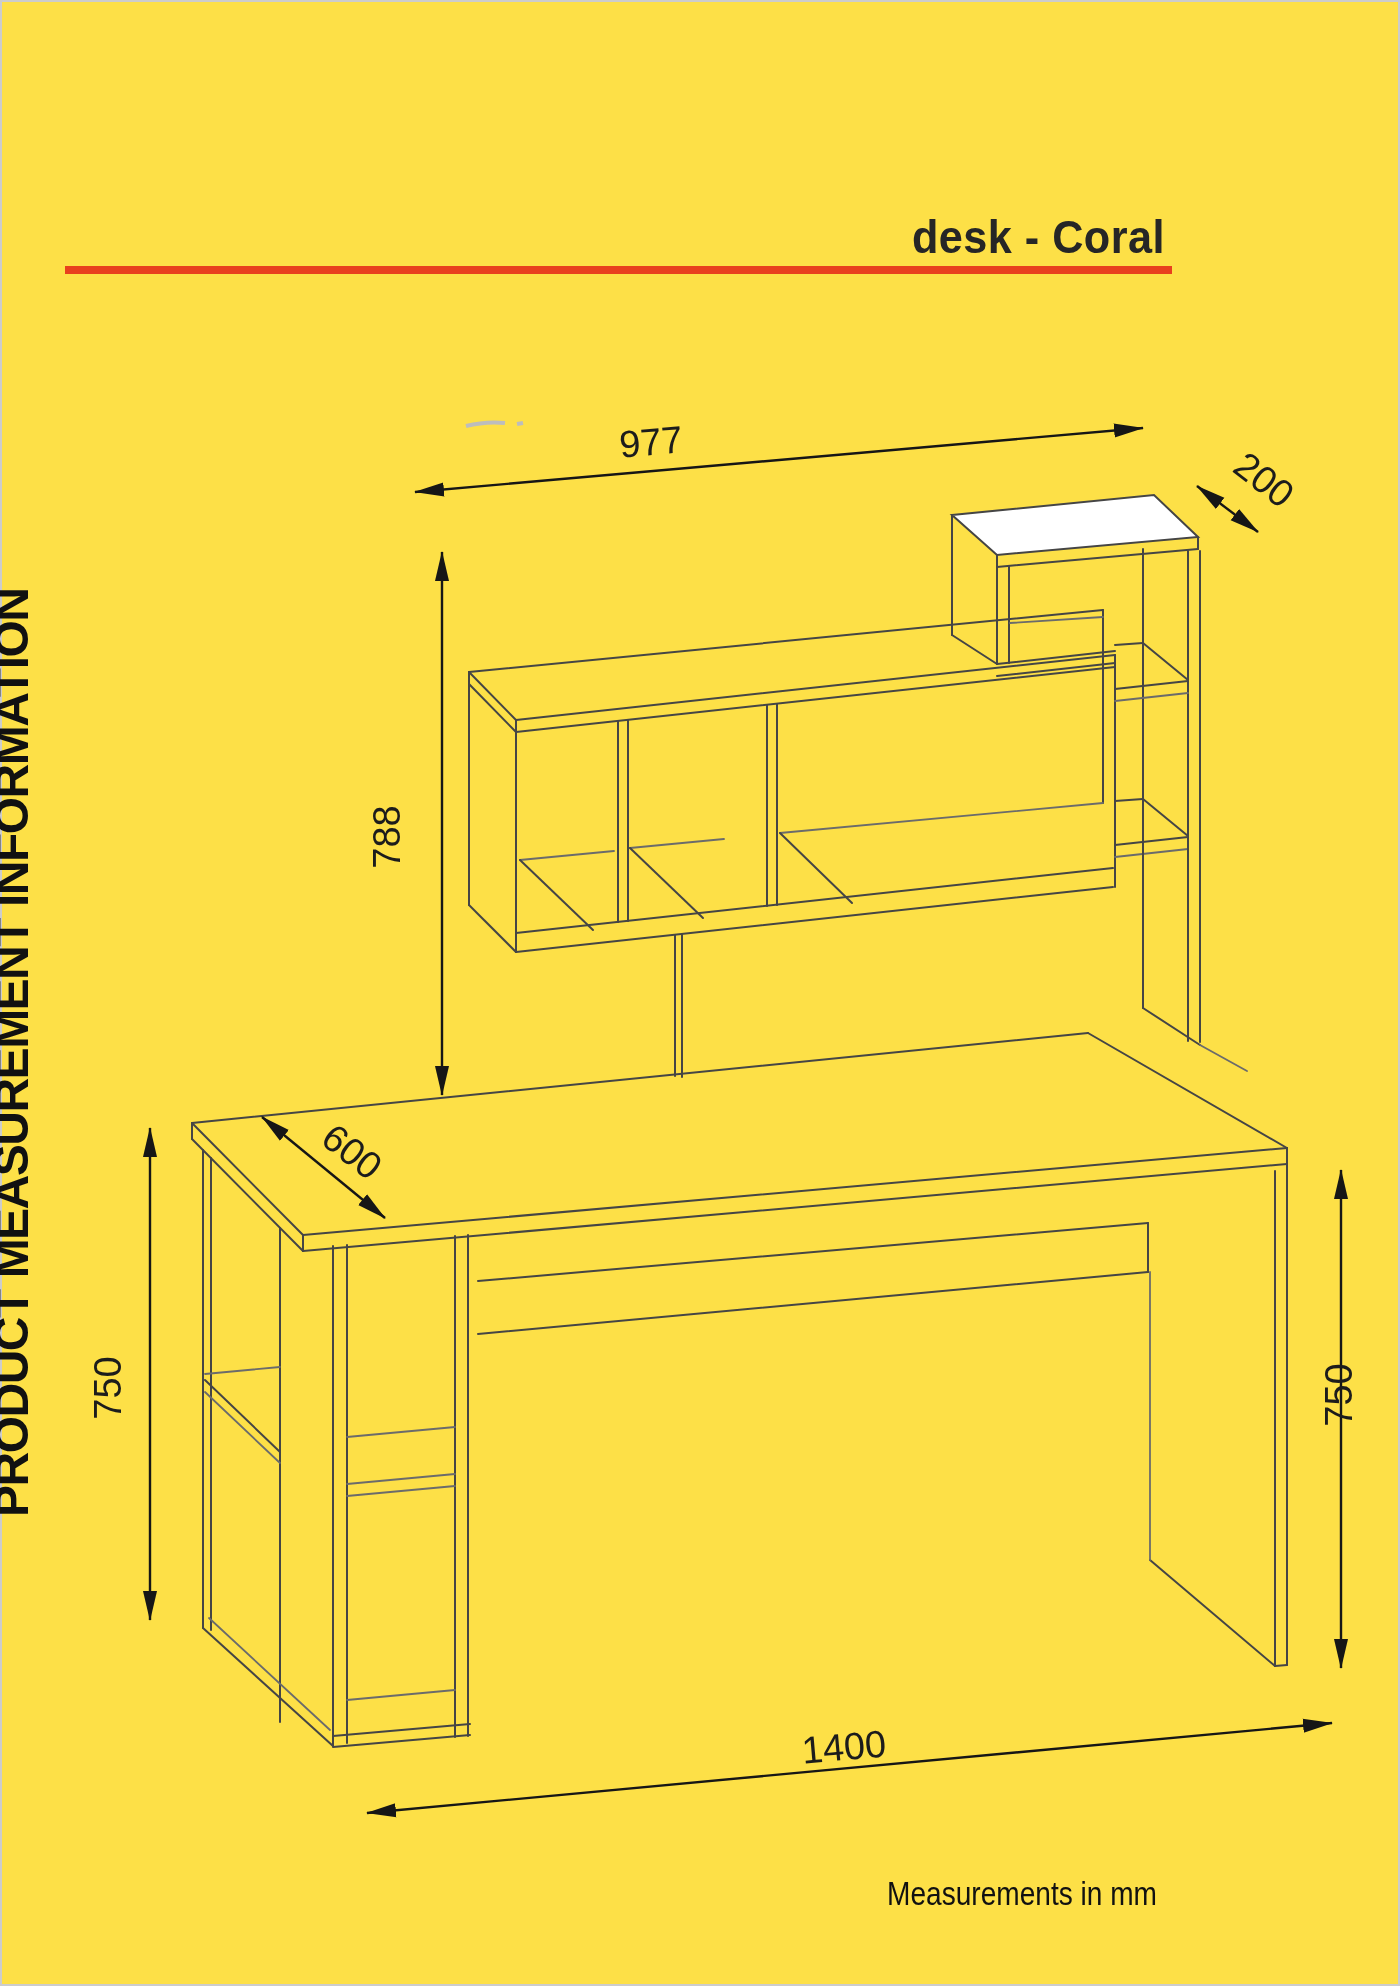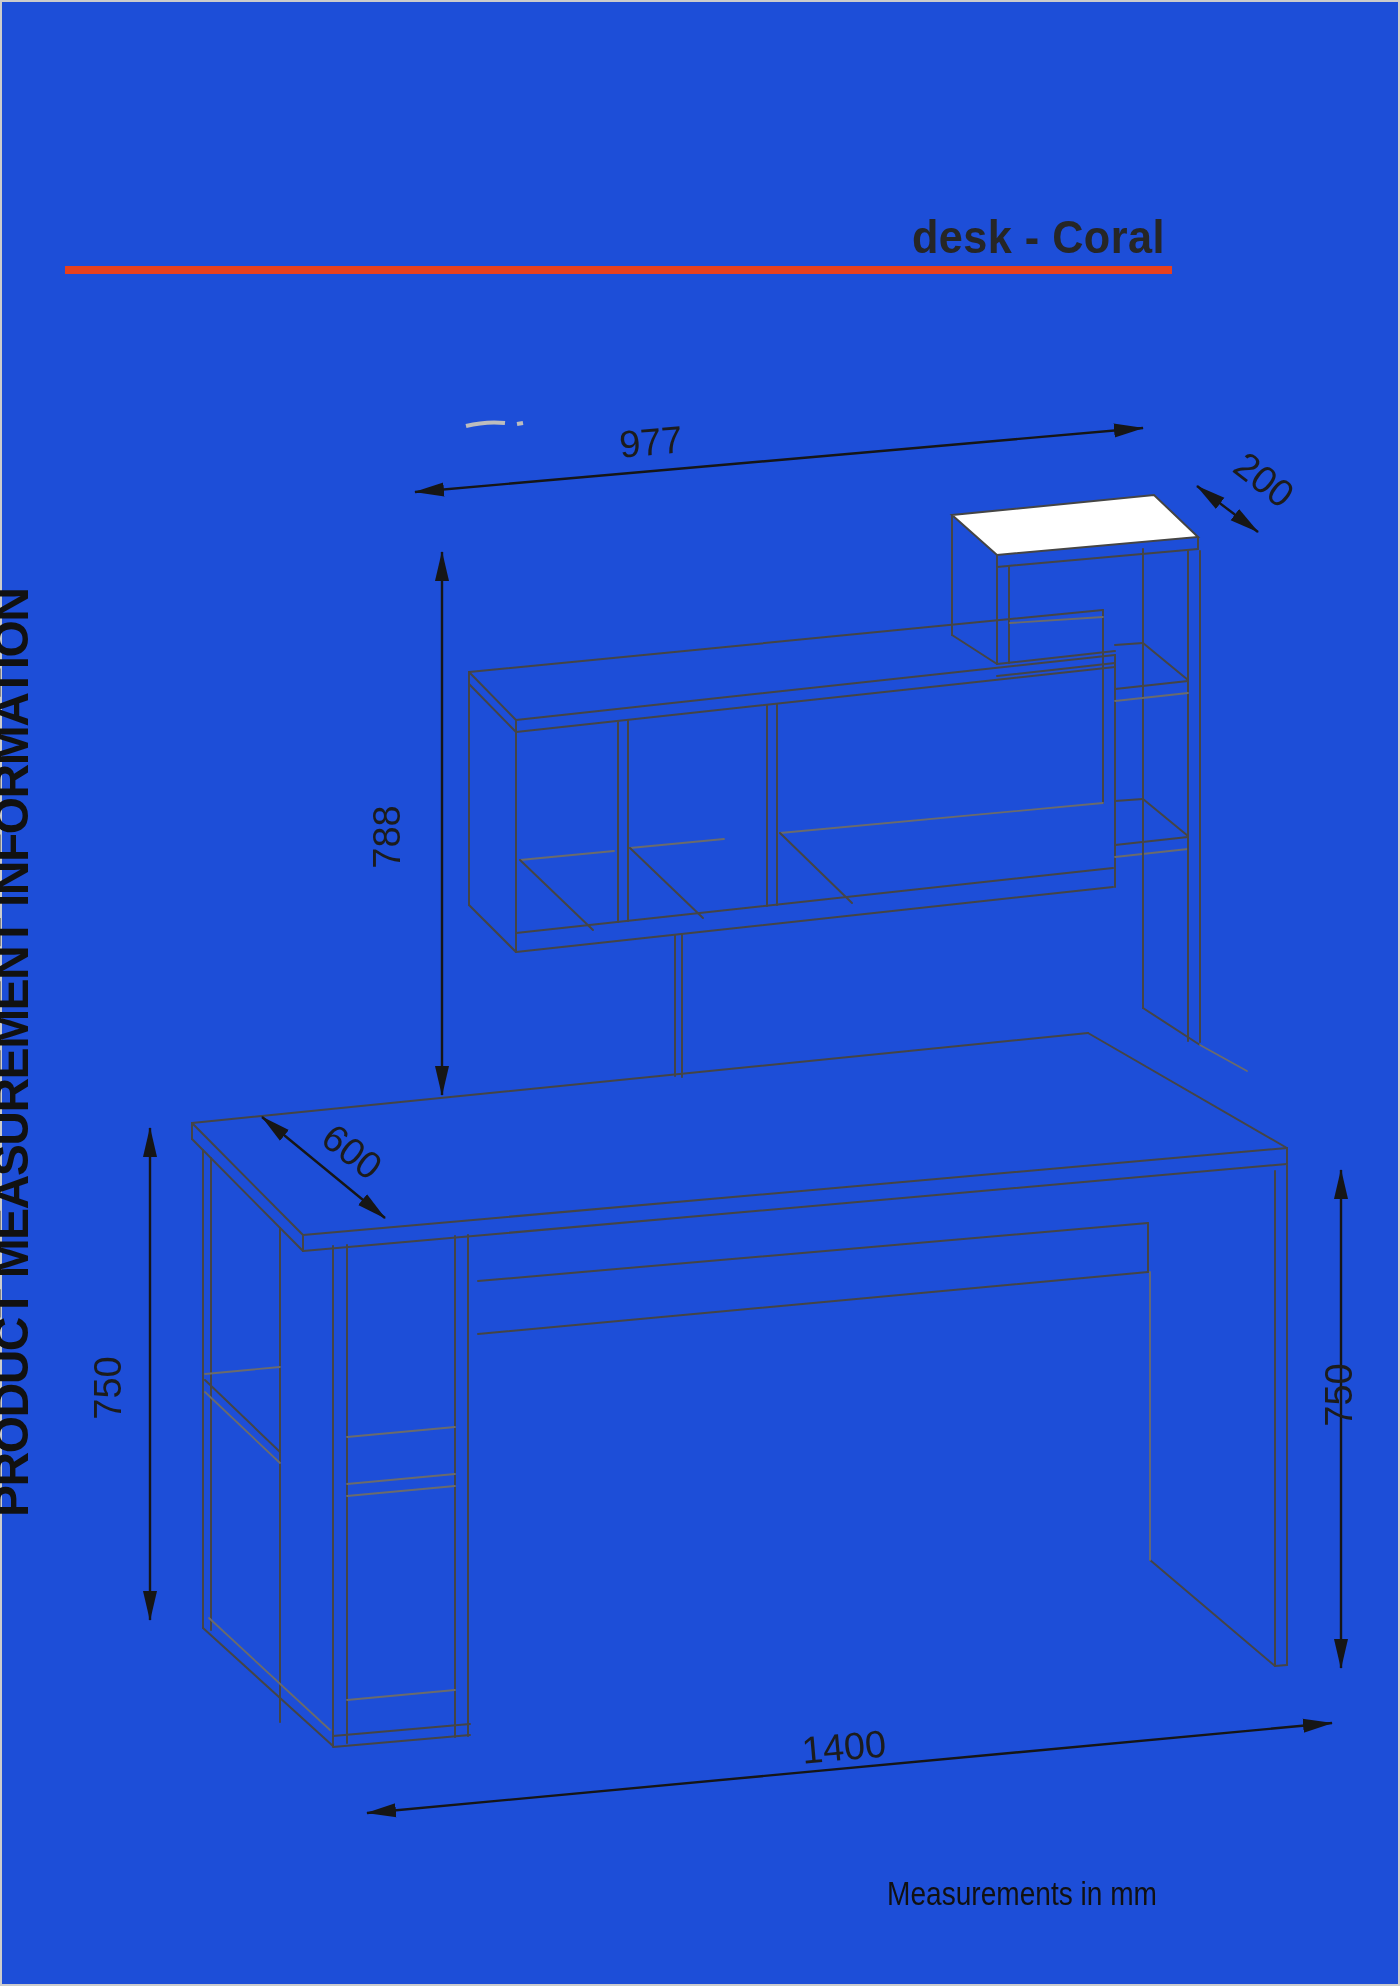--- a/index.html
+++ b/index.html
@@ -1,20 +1,20 @@
 <!DOCTYPE html>
 <html><head>
 <meta charset="utf-8">
 <style>
   html,body{margin:0;padding:0;background:#888;}
   .page{
     position:relative;
     width:1400px;height:1986px;
     margin:0 auto;
-    background:#1d4ed8;
+    background:#fde047;
     font-family:"Liberation Sans", sans-serif;
     overflow:hidden;
   }
   svg{position:absolute;left:0;top:0;}
   .furn{stroke:#454545;stroke-width:2;fill:none;stroke-linecap:round;}
   .furn-light{stroke:#6b6b6b;stroke-width:1.8;fill:none;stroke-linecap:round;}
   .dim{stroke:#161616;stroke-width:2.4;fill:none;}
   .dim-label{font-size:38px;fill:#1c1c1c;text-anchor:middle;}
   .title-text{font-size:46px;font-weight:bold;fill:#262626;text-anchor:end;letter-spacing:0.5px;}
   .side-text{font-size:48px;font-weight:bold;fill:#111111;}

